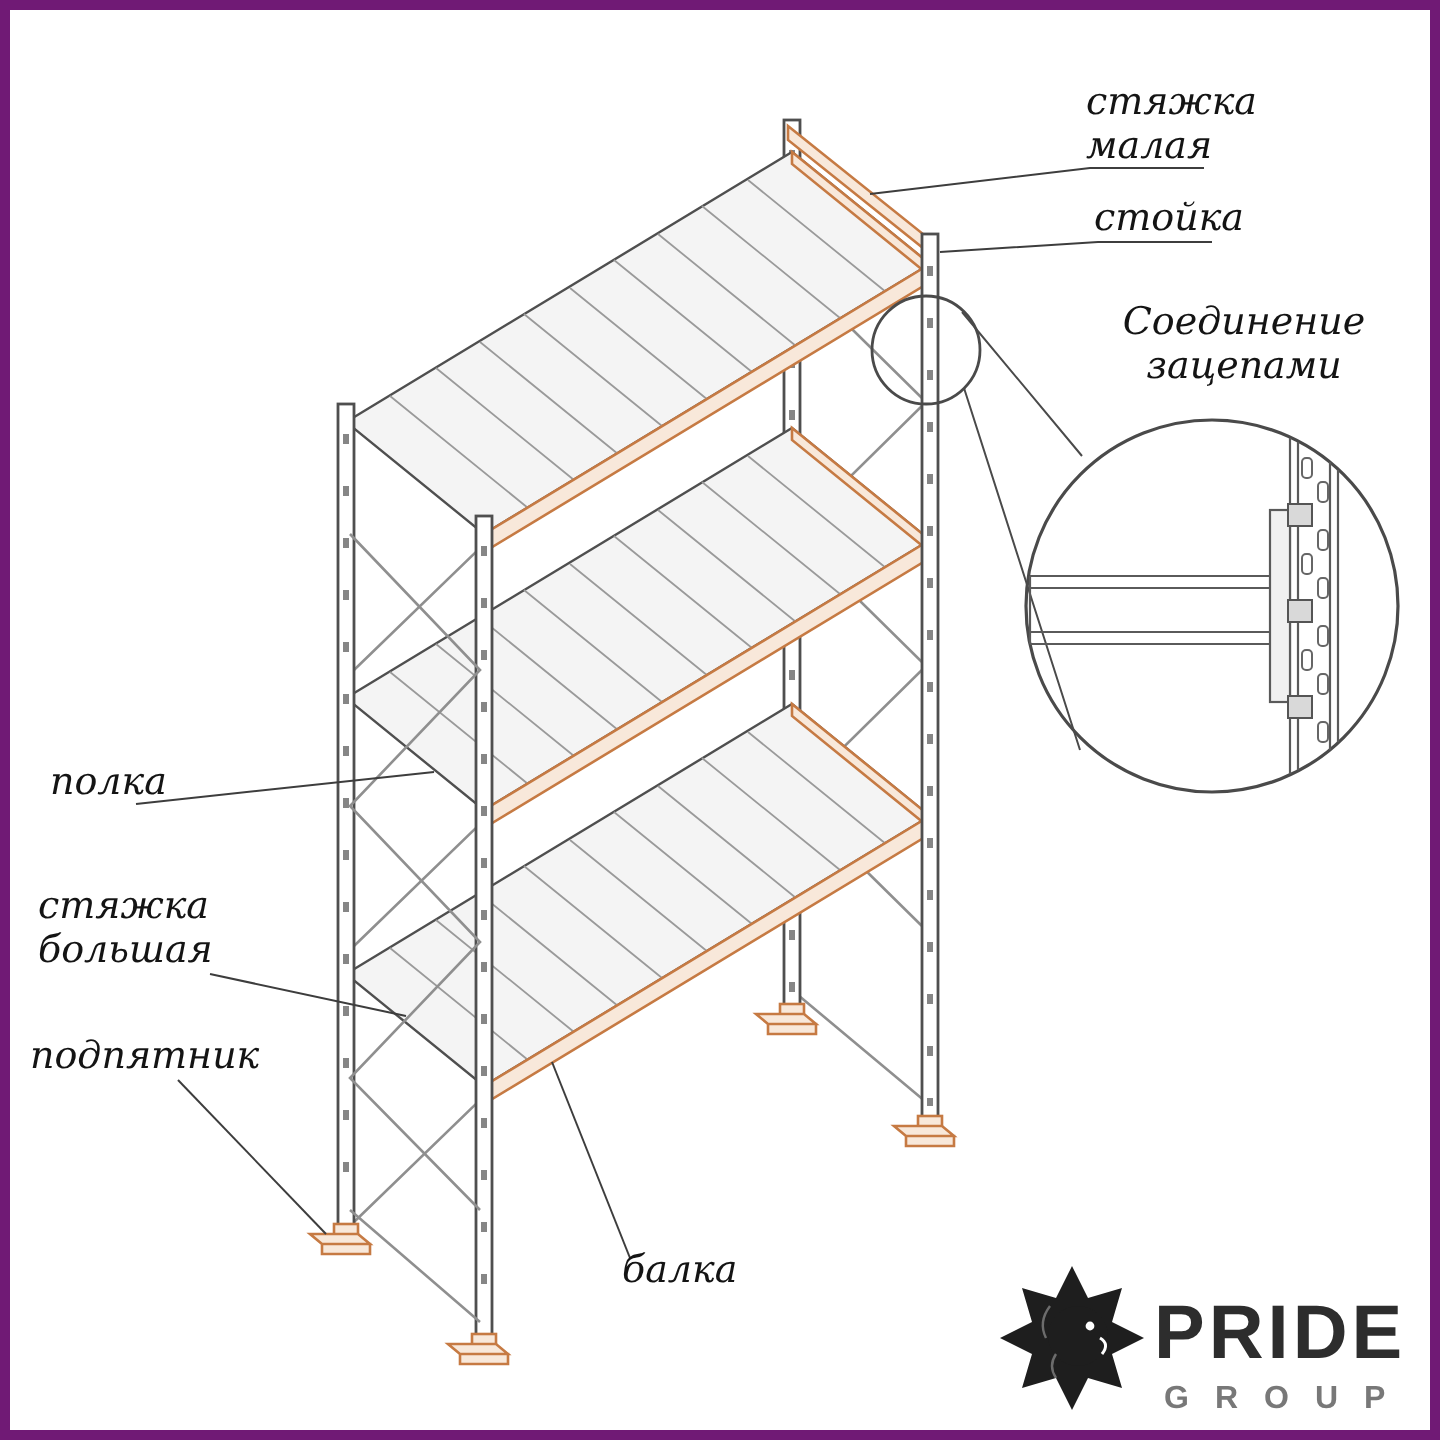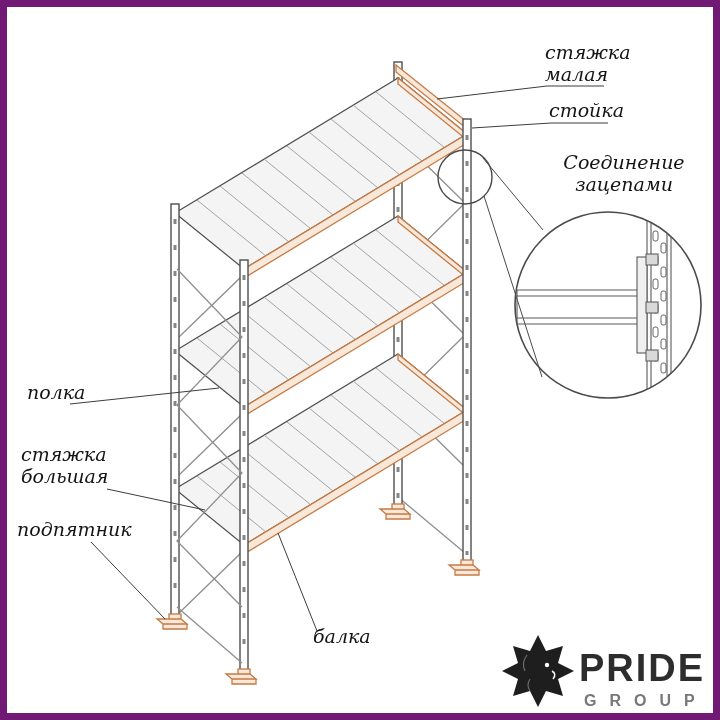--- a/index.html
+++ b/index.html
@@ -9,21 +9,21 @@
     --c-label_text:#141414;
     --c-logo_text:#2d2d2d;
     --c-logo_subtext:#787878;
     --c-background:#ffffff;
   }
   html,body{margin:0;padding:0;}
   body{background:#888;font-family:"Liberation Sans",sans-serif;}
   .canvas{
     position:relative;width:720px;height:720px;margin:0 auto;
     background:var(--c-background);
-    border:7px solid #701a75;box-sizing:border-box;overflow:hidden;
+    border:5px solid #701a75;box-sizing:border-box;overflow:hidden;
   }
   svg{display:block;}
   .s2{stroke:#5a5a5a;stroke-width:1.1;fill:none;}
   .post{fill:#ffffff;stroke:var(--c-structure);stroke-width:1.4;}
   .slots{stroke:#868686;stroke-width:3;stroke-dasharray:5 21;fill:none;}
   .shelf{fill:#f4f4f4;stroke:var(--c-structure);stroke-width:1.2;}
   .hatch{stroke:var(--c-hatch);stroke-width:0.9;fill:none;}
   .beam{fill:#f8e8da;stroke:var(--c-beam_accent);stroke-width:1.3;}
   .brace{stroke:#8f8f8f;stroke-width:1.3;fill:none;}
   .leader{stroke:#3d3d3d;stroke-width:1;fill:none;}

